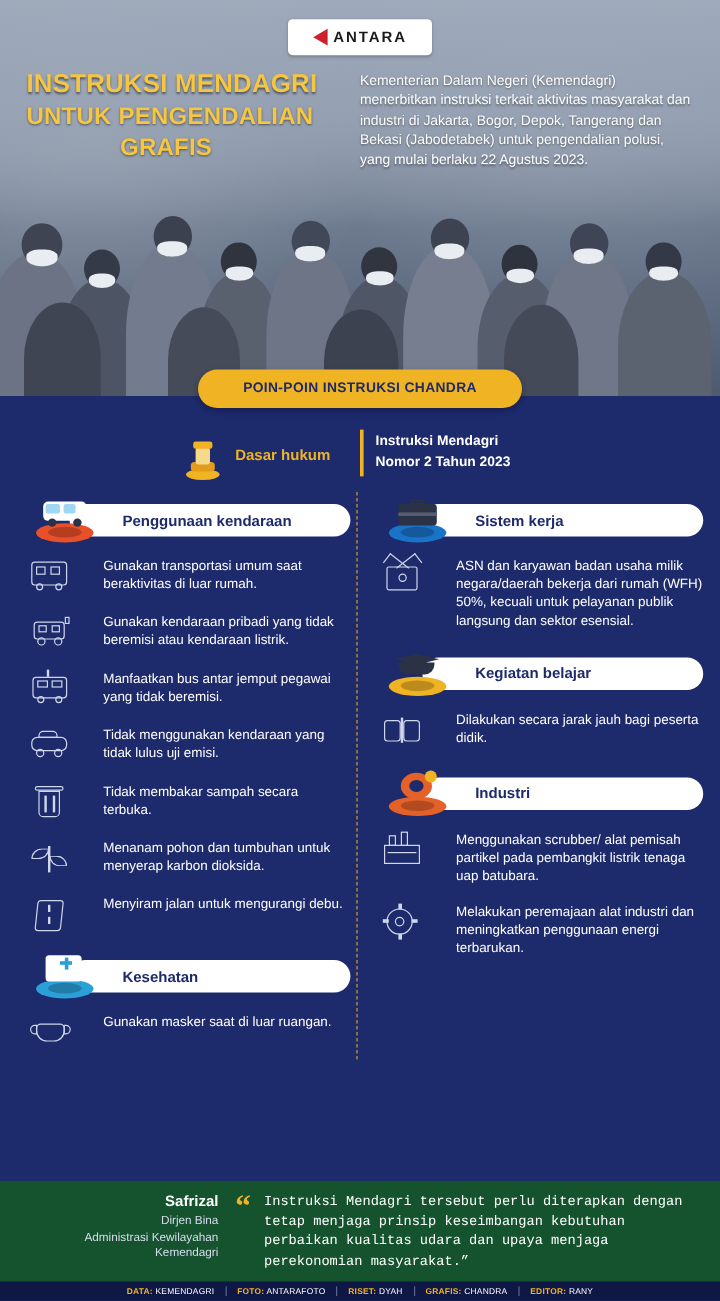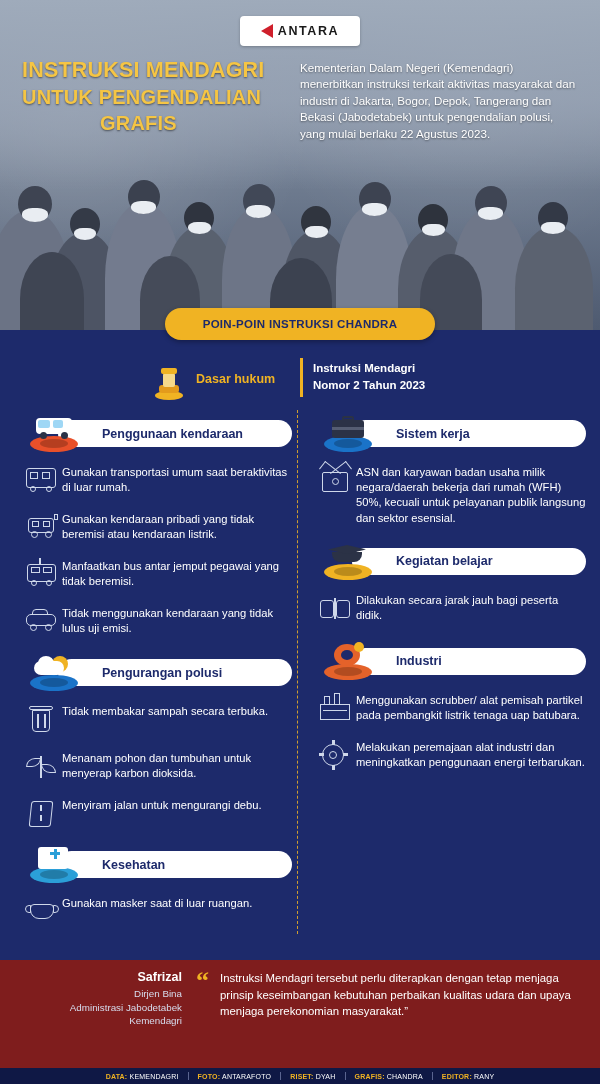--- a/index.html
+++ b/index.html
@@ -123,40 +123,40 @@
   
   .disc { position:absolute; bottom:2px; left:6px; width:48px; height:16px; border-radius:50%; }
   .disc.red { background:#e8502a; }
   .disc.blue { background:#1a73c8; }
   .disc.cyan { background:#2b9fd8; }
   .disc.yellow { background:#f0b323; }
   .disc.orange { background:#e4622a; }
   .disc-in { position:absolute; bottom:6px; left:16px; width:28px; height:9px; border-radius:50%; background:rgba(0,0,0,.22); }
 
   
-  .item { display:flex; gap:2px; margin-bottom:13px; align-items:flex-start; }
+  .item { display:flex; gap:26px; margin-bottom:13px; align-items:flex-start; }
   .item-ico { width:36px; min-width:36px; height:34px; position:relative; }
   .item-tx { font-size:11.2px; line-height:1.36; color:#ffffff; padding-top:1px; }
 
   
   .li { position:absolute; border:1.6px solid #cfd8ea; }
   .li-r { border-radius:3px; }
   .circ { position:absolute; border:1.6px solid #cfd8ea; border-radius:50%; }
 
   
   .quote-sec {
-    position:absolute; bottom:16px; left:0; right:0; height:108px;
-    background:#7f1d1d; padding:10px 18px 0 18px; display:flex;
+    position:absolute; bottom:16px; left:0; right:0; height:84px;
+    background:#14532d; padding:10px 18px 0 18px; display:flex;
   }
   .q-left { width:178px; text-align:right; padding-right:14px; }
   .q-name { font-size:12.5px; font-weight:bold; color:#ffffff; }
   .q-role { font-size:9.8px; color:#d7ddee; line-height:1.4; margin-top:3px; }
   .q-right { flex:1; position:relative; padding-left:24px; }
   .q-mark { position:absolute; left:0; top:-2px; font-size:26px; line-height:1; color:#f0b323; font-family:"Liberation Serif", serif; font-weight:bold; }
-  .q-text { font-size:11.4px; line-height:1.45; color:#ffffff; }
+  .q-text { font-size:11.4px; line-height:1.45; color:#ffffff;font-family:Liberation Mono, monospace; }
 
   
   .footer {
     position:absolute; bottom:0; left:0; right:0; height:16px;
     background:#0f1845; display:flex; align-items:center; justify-content:center; gap:0;
   }
   .f-item { font-size:7px; color:#ffffff; padding:0 9px; letter-spacing:.2px; white-space:nowrap; }
   .f-item b { color:#f0b323; font-weight:bold; }
   .f-sep { width:1px; height:8px; background:#5a6490; }
 </style>
@@ -308,32 +308,20 @@
         <div class="item">
           <div class="item-ico">
             <div class="li li-r" style="left:2px;top:9px;width:30px;height:12px;border-radius:5px;"></div>
             <div class="li" style="left:8px;top:4px;width:16px;height:6px;border-radius:4px 4px 0 0;"></div>
             <div class="circ" style="left:6px;top:19px;width:7px;height:7px;"></div>
             <div class="circ" style="left:21px;top:19px;width:7px;height:7px;"></div>
           </div>
           <div class="item-tx">Tidak menggunakan kendaraan yang tidak lulus uji emisi.</div>
         </div>
 
-        <div class="sec-head" style="margin-top:14px;">
-          <div class="sec-pill">
-              <span>Pengurangan polusi</span>
-            </div>
-          <div class="sec-ico">
-            <div class="disc blue"></div>
-              <div class="disc-in"></div>
-            <div style="position:absolute;left:28px;top:3px;width:16px;height:16px;border-radius:50%;background:#f0b323;"></div>
-            <div style="position:absolute;left:10px;top:8px;width:30px;height:14px;border-radius:10px;background:#ffffff;"></div>
-            <div style="position:absolute;left:14px;top:3px;width:16px;height:14px;border-radius:50%;background:#ffffff;"></div>
-          </div>
-        </div>
 
         <div class="item">
           <div class="item-ico">
             <div class="li" style="left:8px;top:7px;width:18px;height:22px;border-radius:0 0 4px 4px;"></div>
             <div class="li" style="left:5px;top:3px;width:24px;height:4px;border-radius:2px;"></div>
             <div style="position:absolute;left:13px;top:11px;width:1.6px;height:14px;background:#cfd8ea;"></div>
             <div style="position:absolute;left:20px;top:11px;width:1.6px;height:14px;background:#cfd8ea;"></div>
           </div>
           <div class="item-tx">Tidak membakar sampah secara terbuka.</div>
         </div>
@@ -464,21 +452,21 @@
 
       </div>
     </div>
   </div>
 
   <div class="quote-sec">
     <div class="q-left">
       <div class="q-name">Safrizal</div>
       <div class="q-role">
         <div>Dirjen Bina</div>
-        <div>Administrasi Jabodetabek</div>
+        <div>Administrasi Kewilayahan</div>
         <div>Kemendagri</div>
       </div>
     </div>
     <div class="q-right">
       <span class="q-mark">“</span>
       <div class="q-text">Instruksi Mendagri tersebut perlu diterapkan dengan tetap menjaga prinsip keseimbangan kebutuhan perbaikan kualitas udara dan upaya menjaga perekonomian masyarakat.”</div>
     </div>
   </div>
 
   <div class="footer">

